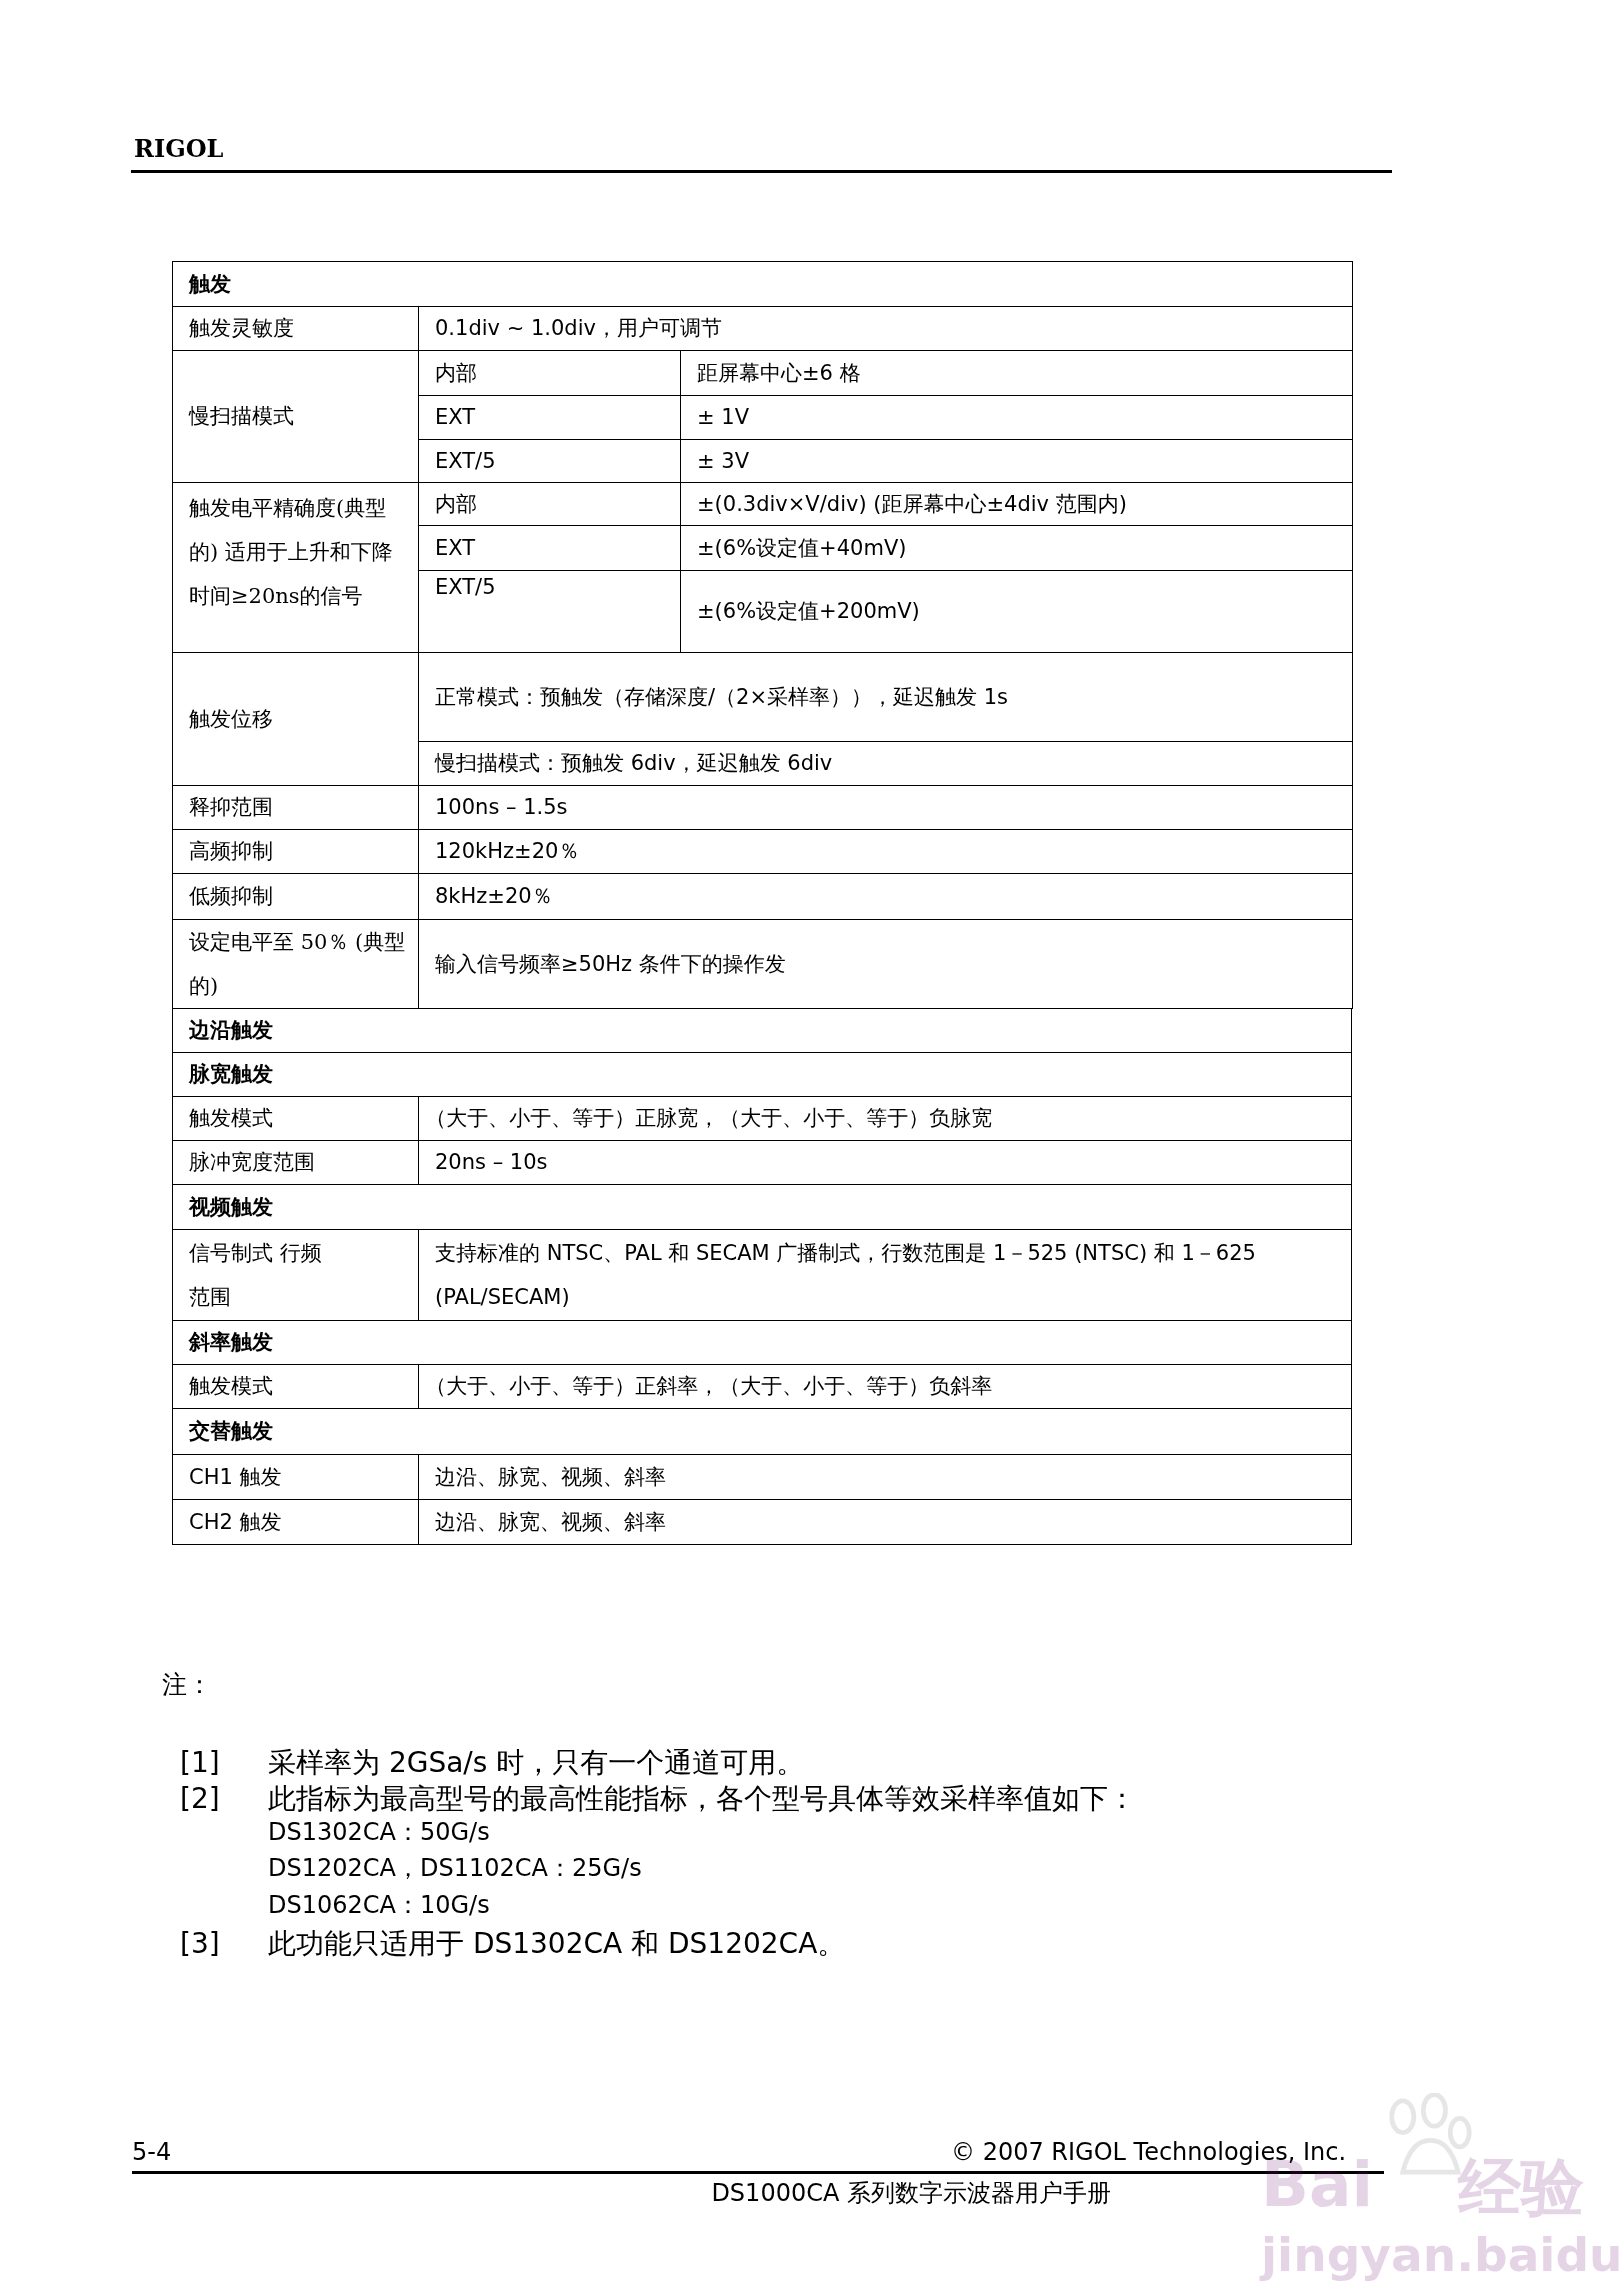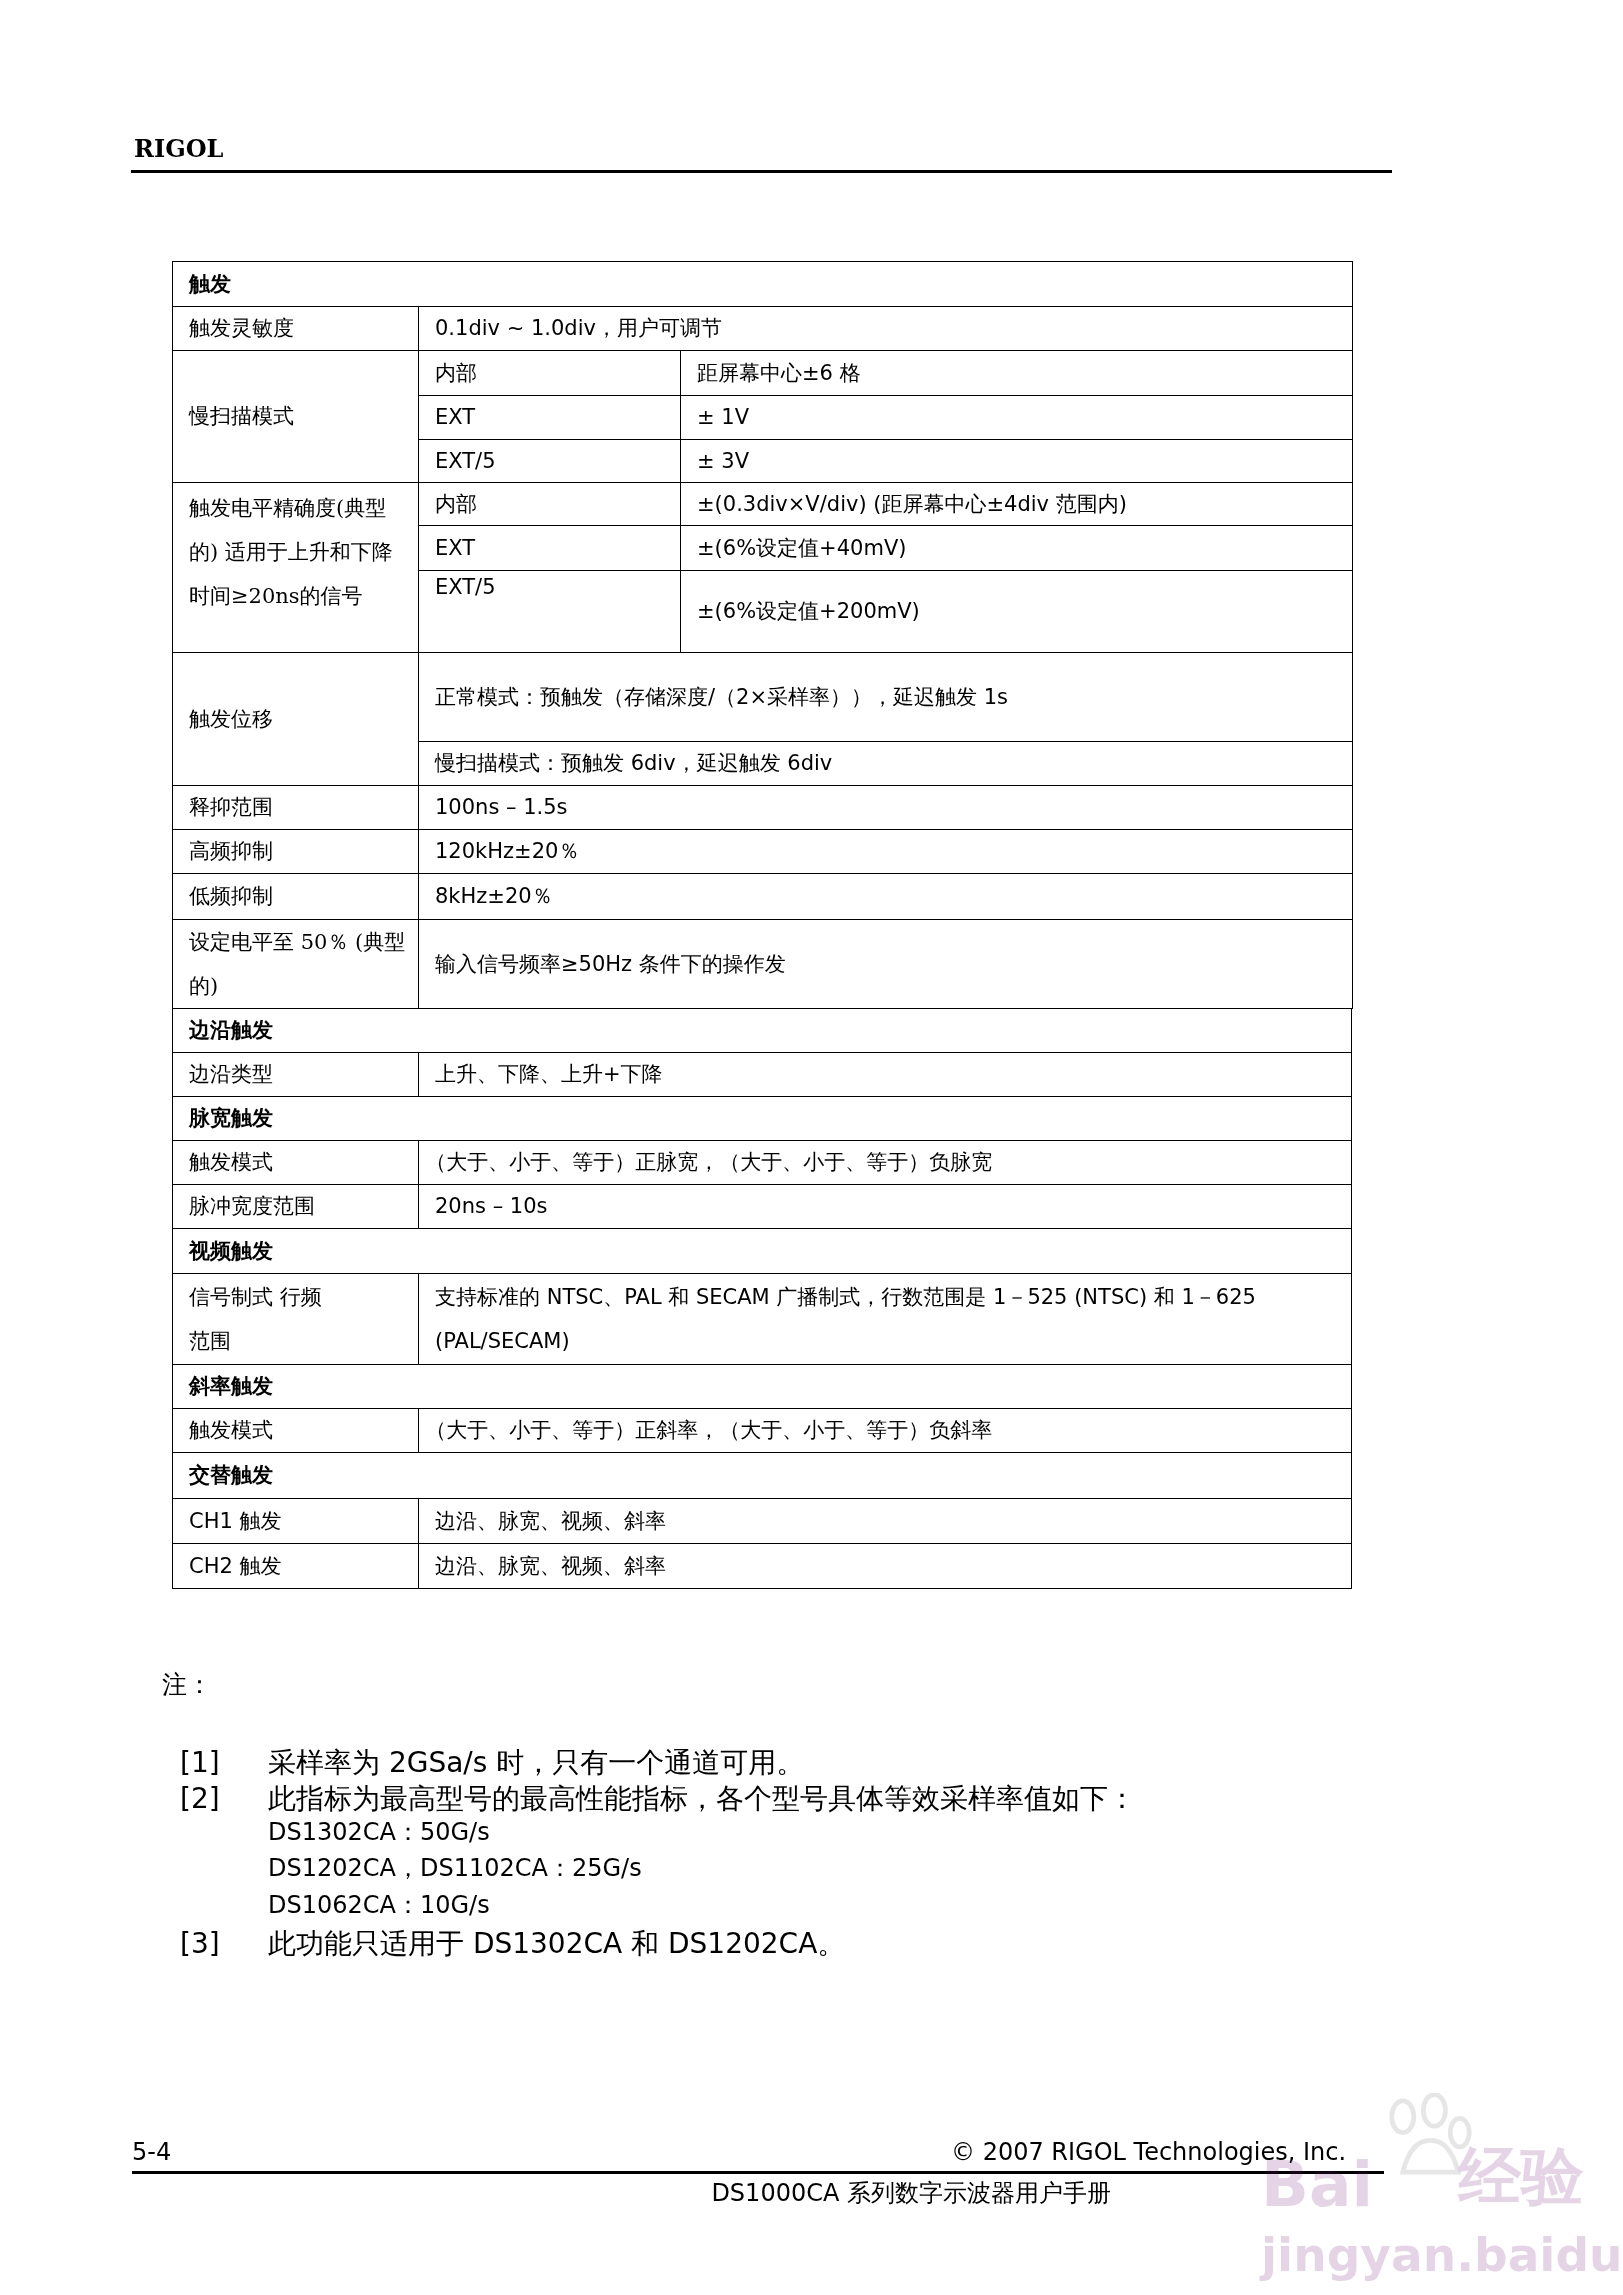--- a/index.html
+++ b/index.html
@@ -22,21 +22,21 @@
   .note-sub { position:absolute; left:268px; font-size:24px; }
 
   .foot-page { position:absolute; left:132px; top:2138px; font-size:24px; }
   .foot-copy { position:absolute; left:951px; top:2138px; font-size:24px; }
   .foot-rule { position:absolute; left:132px; top:2171px; width:1252px; height:3.2px; background:#000; }
   .foot-title { position:absolute; left:0; width:1111px; top:2177px; text-align:right; font-size:24px; }
   .foot-title span { display:inline-block; }
 
   .watermark { position:absolute; left:1261px; top:2093px; width:355px; height:189px; opacity:0.18; color:#701a75;text-decoration:underline; }
   .watermark .wm-baidu { position:absolute; left:0; top:55px; font-size:63px; font-weight:bold; font-family:"DejaVu Sans",sans-serif; }
-  .watermark .wm-jy { position:absolute; left:197px; top:41px; font-size:63px; font-weight:bold; }
+  .watermark .wm-jy { position:absolute; left:197px; top:52px; font-size:63px; font-weight:bold; }
   .watermark .wm-url { position:absolute; left:0; top:134px; font-size:47px; font-weight:bold; }
   .watermark .paw { position:absolute; left:118px; top:0; width:95px; height:87px; }
 </style>
 </head>
 <body>
 
 <div class="brand">RIGOL</div>
 <div class="top-rule"></div>
 
 <table class="spec">
@@ -109,24 +109,20 @@
 <table class="spec" style="top:1008px;">
   <colgroup>
     <col style="width:246px">
       <col style="width:933px">
   </colgroup>
   <tbody>
     <tr style="height:44px">
       <td colspan="2" class="section cjk">边沿触发</td>
     </tr>
     <tr style="height:44px">
-      <td class="cjk">边沿类型</td>
-      <td>上升、下降、上升+下降</td>
-    </tr>
-    <tr style="height:44px">
       <td colspan="2" class="section cjk">脉宽触发</td>
     </tr>
     <tr style="height:44px">
       <td class="cjk">触发模式</td>
       <td style="padding-left:6.3px;">（大于、小于、等于）正脉宽，（大于、小于、等于）负脉宽</td>
     </tr>
     <tr style="height:44px">
       <td class="cjk">脉冲宽度范围</td>
       <td>20ns – 10s</td>
     </tr>

